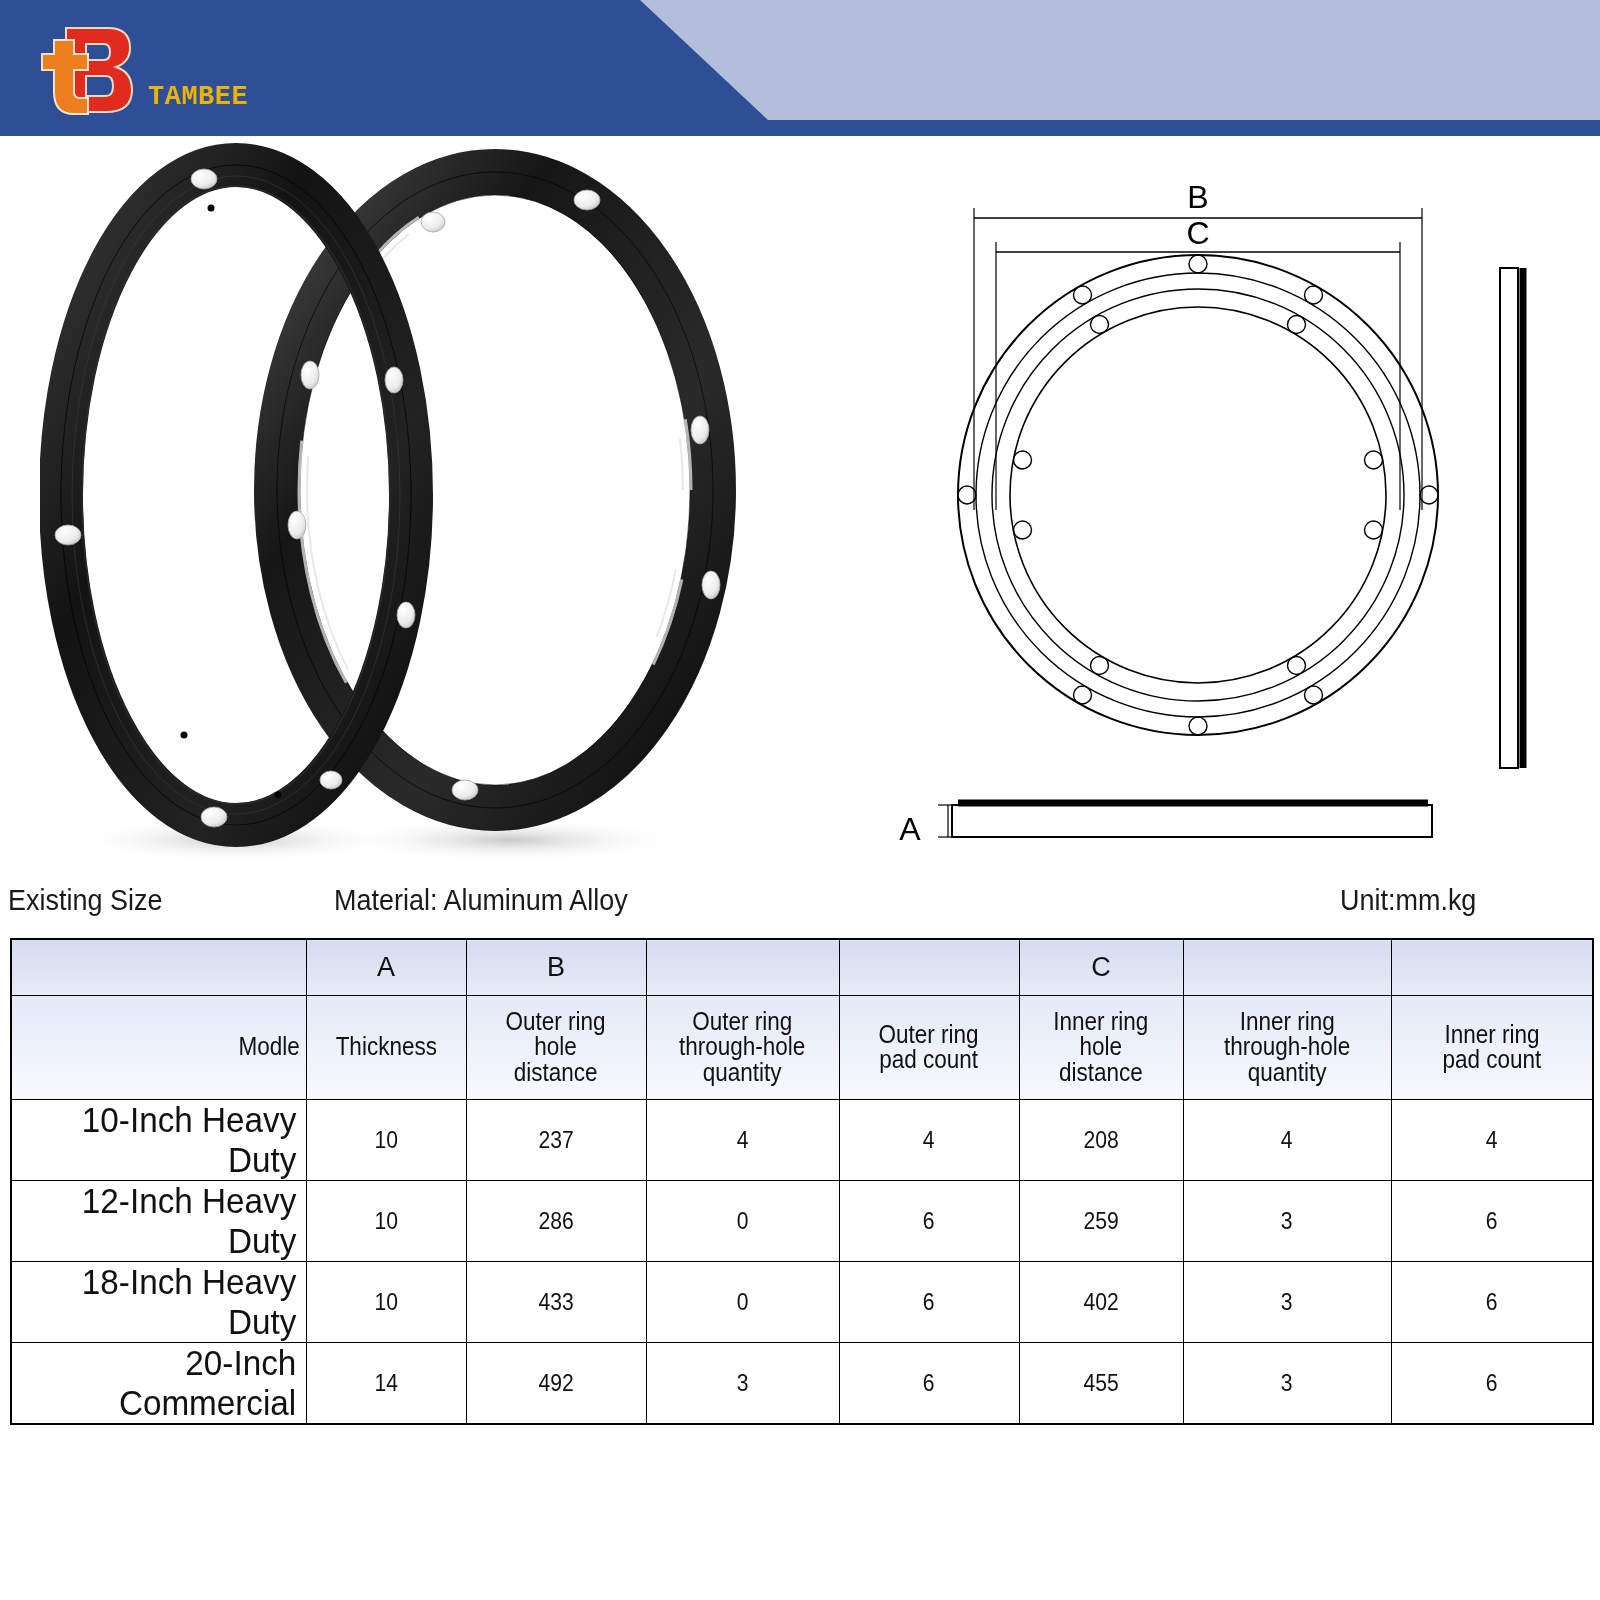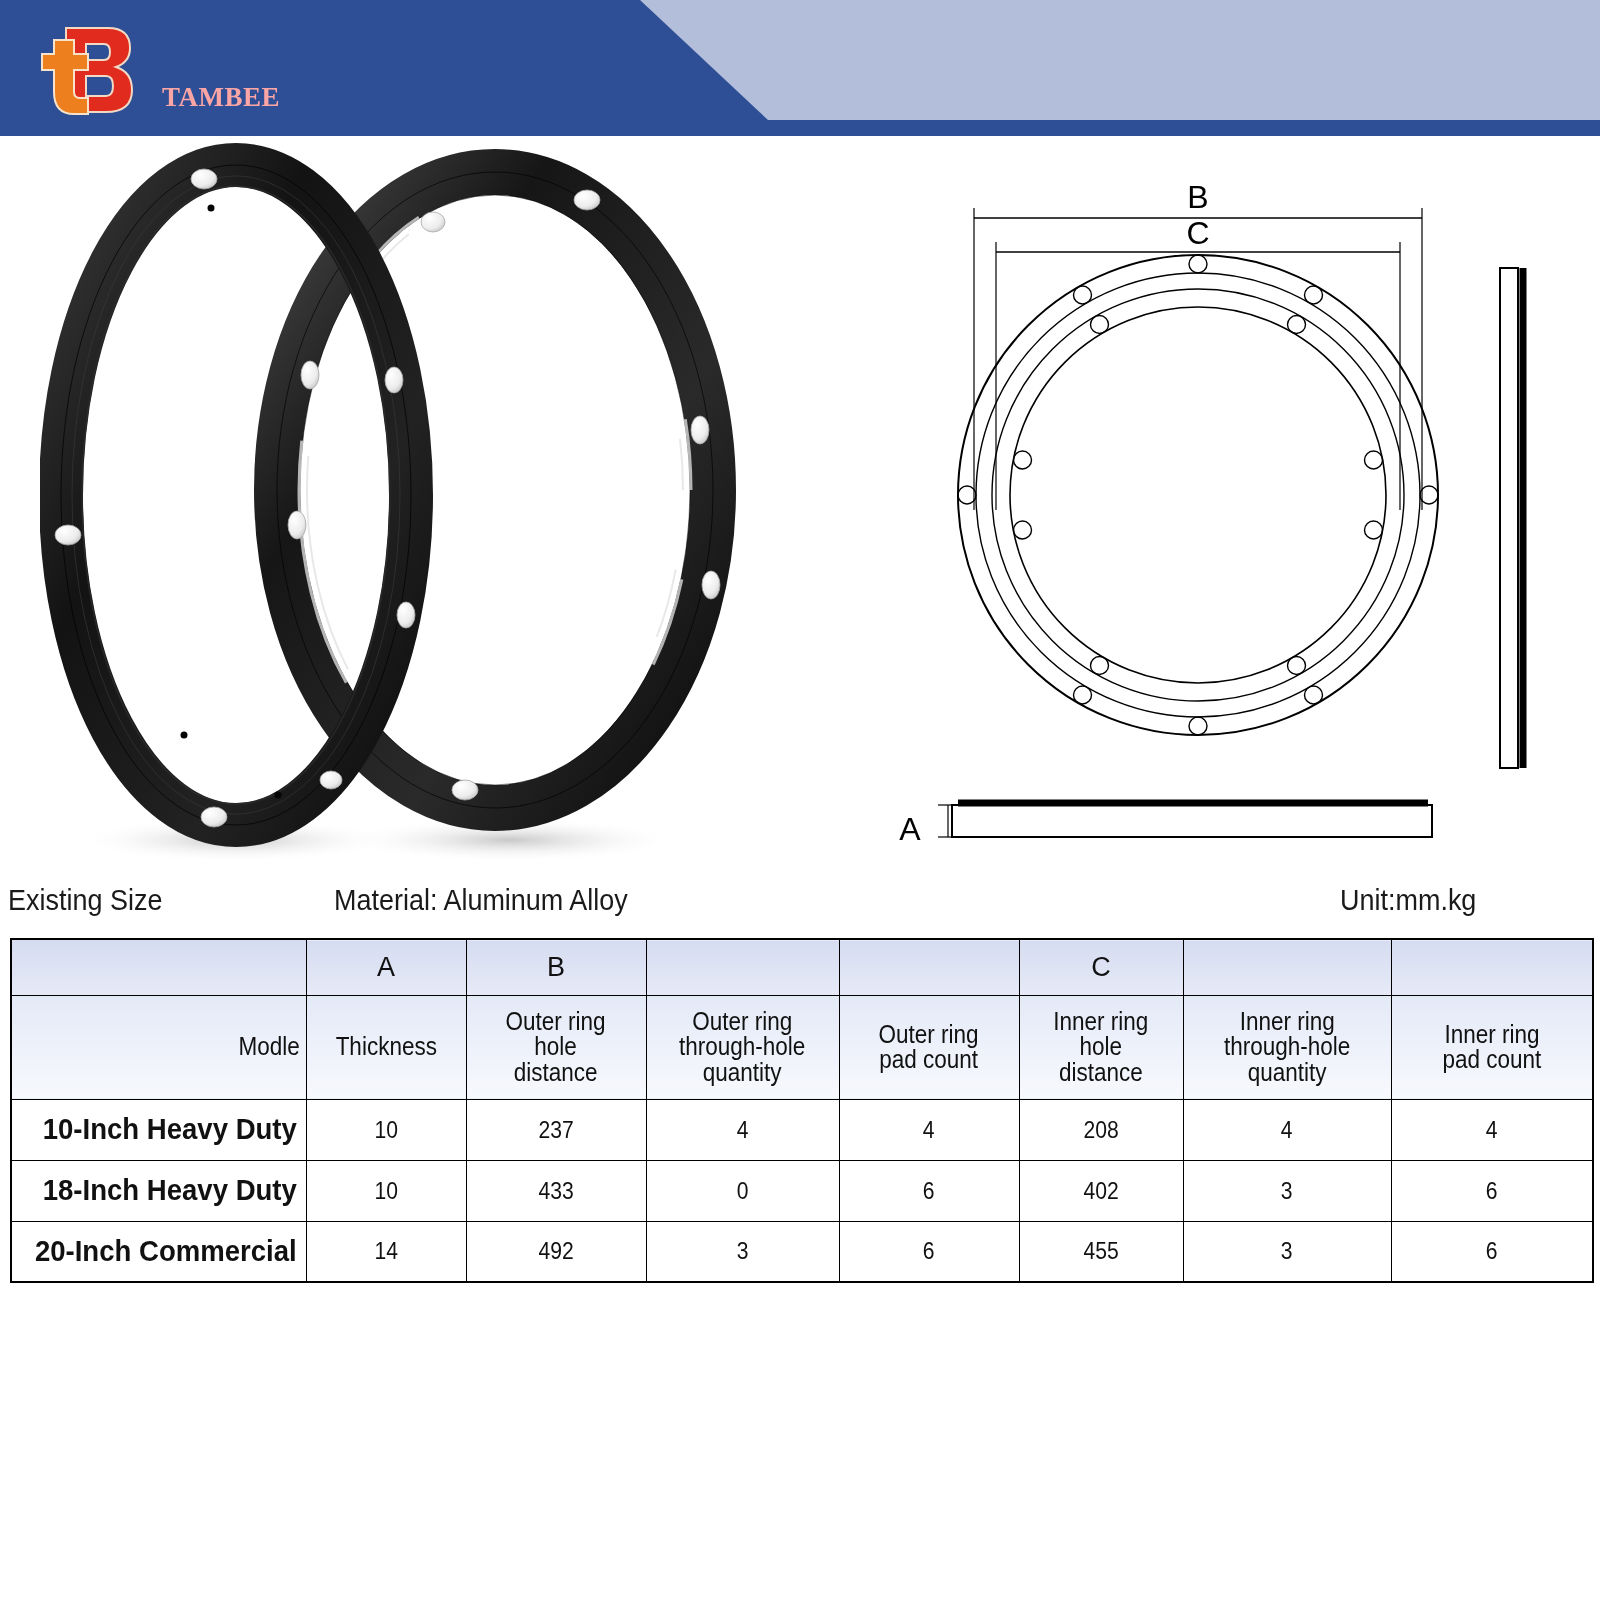--- a/index.html
+++ b/index.html
@@ -36,27 +36,26 @@
     width: 260px; height: 100px;
   }
   #logo-mark {
     position: absolute;
     left: 0; top: 0;
     width: 120px; height: 96px;
   }
   #logo-wordmark {
     position: absolute;
     left: 118px; top: 60px;
-    color: #fca5a5;
-    font-family: Liberation Serif, serif;
+    color: #eab308;
+    font-family: Liberation Mono, monospace;
     font-weight: bold;
     font-size: 27px;
     letter-spacing: 0.5px;
     white-space: nowrap;
-    margin-left: 14px;
   }
 
   
   #product-photo {
     position: absolute;
     left: 40px; top: 140px;
     width: 700px; height: 720px;
   }
 
   
@@ -123,23 +122,22 @@
   #spec-table tr.head-band th span.hdr {
     display: inline-block;
     transform: scaleX(0.9);
   }
   #spec-table tbody td {
     height: 61px;
     font-size: 24px;
     background: #ffffff;
   }
   #spec-table tbody td.model-cell {
-    font-size: 29px;
+    font-size: 35px;
     transform: none;
-    font-weight: bold;
   }
   #spec-table tbody td.model-cell span {
     display: inline-block;
     transform: scaleX(0.95);
   }
   #spec-table tbody td.num-cell span {
     display: inline-block;
     transform: scaleX(0.88);
   }
   
@@ -344,20 +342,30 @@
           <td class="model-cell"><span>10-Inch Heavy Duty</span></td>
           <td class="num-cell"><span>10</span></td>
           <td class="num-cell"><span>237</span></td>
           <td class="num-cell"><span>4</span></td>
           <td class="num-cell"><span>4</span></td>
           <td class="num-cell"><span>208</span></td>
           <td class="num-cell"><span>4</span></td>
           <td class="num-cell"><span>4</span></td>
         </tr>
         <tr>
+          <td class="model-cell"><span>12-Inch Heavy Duty</span></td>
+          <td class="num-cell"><span>10</span></td>
+          <td class="num-cell"><span>286</span></td>
+          <td class="num-cell"><span>0</span></td>
+          <td class="num-cell"><span>6</span></td>
+          <td class="num-cell"><span>259</span></td>
+          <td class="num-cell"><span>3</span></td>
+          <td class="num-cell"><span>6</span></td>
+        </tr>
+        <tr>
           <td class="model-cell"><span>18-Inch Heavy Duty</span></td>
           <td class="num-cell"><span>10</span></td>
           <td class="num-cell"><span>433</span></td>
           <td class="num-cell"><span>0</span></td>
           <td class="num-cell"><span>6</span></td>
           <td class="num-cell"><span>402</span></td>
           <td class="num-cell"><span>3</span></td>
           <td class="num-cell"><span>6</span></td>
         </tr>
         <tr>

